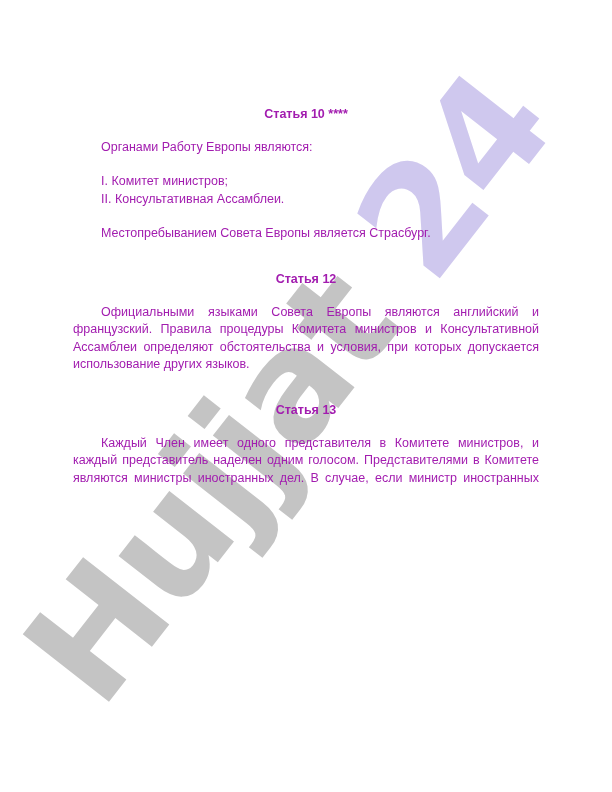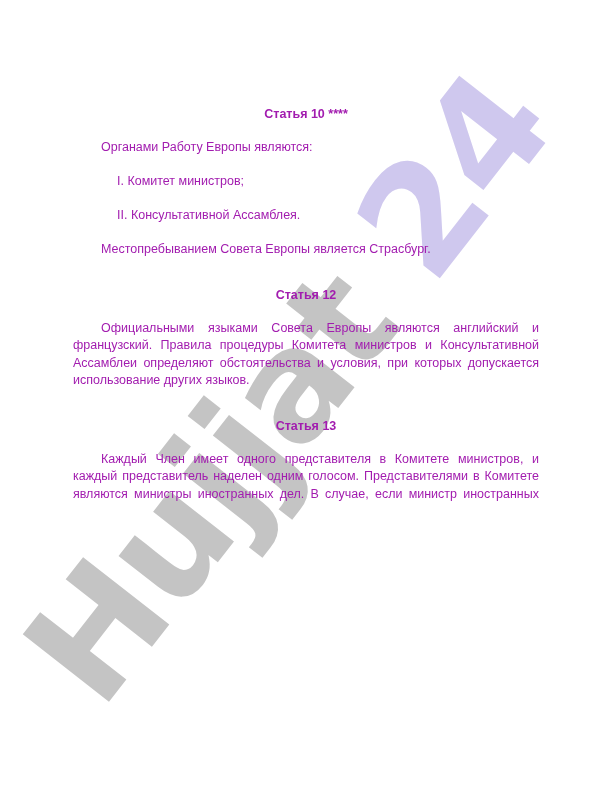--- a/index.html
+++ b/index.html
@@ -49,37 +49,37 @@
   }
   .content > .heading:first-child { margin-top: 0 !important; }
   .heading + .heading { margin-top: 35px !important; }
   .para {
     text-indent: 28px;
     margin: 0 0 17px 0 !important;
   }
   .justify { text-align: justify; }
   .justify-last { text-align-last: justify; }
   .linegroup { margin: 0 0 17px 0; }
-  .linegroup .line { margin: 16px; text-indent: 28px; }
+  .linegroup .line { margin: 0; text-indent: 28px; }
 </style>
 </head>
 <body>
 
 <div class="page" style="background: rgb(255, 255, 255);">
 
   <div class="watermark" aria-hidden="true">
     <span style="color: rgb(196, 196, 196);">Hujjat</span><span style="color: rgb(196, 196, 196);"> </span><span style="color: rgb(207, 200, 238);">24</span>
   </div>
 
   <div class="content" id="doc-content" style="color: #a21caf;">
       <p class="heading">Статья 10 ****</p>
       <p class="para">Органами Работу Европы являются:</p>
       <div class="linegroup">
         <p class="line">I. Комитет министров;</p>
-        <p class="line">II. Консультативной Ассамблея.</p>
+        <p class="line">II. Консультативная Ассамблеи.</p>
       </div>
       <p class="para">Местопребыванием Совета Европы является Страсбург.</p>
       <p class="heading">Статья 12</p>
       <p class="para justify">Официальными языками Совета Европы являются английский и французский. Правила процедуры Комитета министров и Консультативной Ассамблеи определяют обстоятельства и условия, при которых допускается использование других языков.</p>
       <p class="heading">Статья 13</p>
       <p class="para justify justify-last">Каждый Член имеет одного представителя в Комитете министров, и каждый представитель наделен одним голосом. Представителями в Комитете являются министры иностранных дел. В случае, если министр иностранных</p>
     </div>
 
 </div>
 

